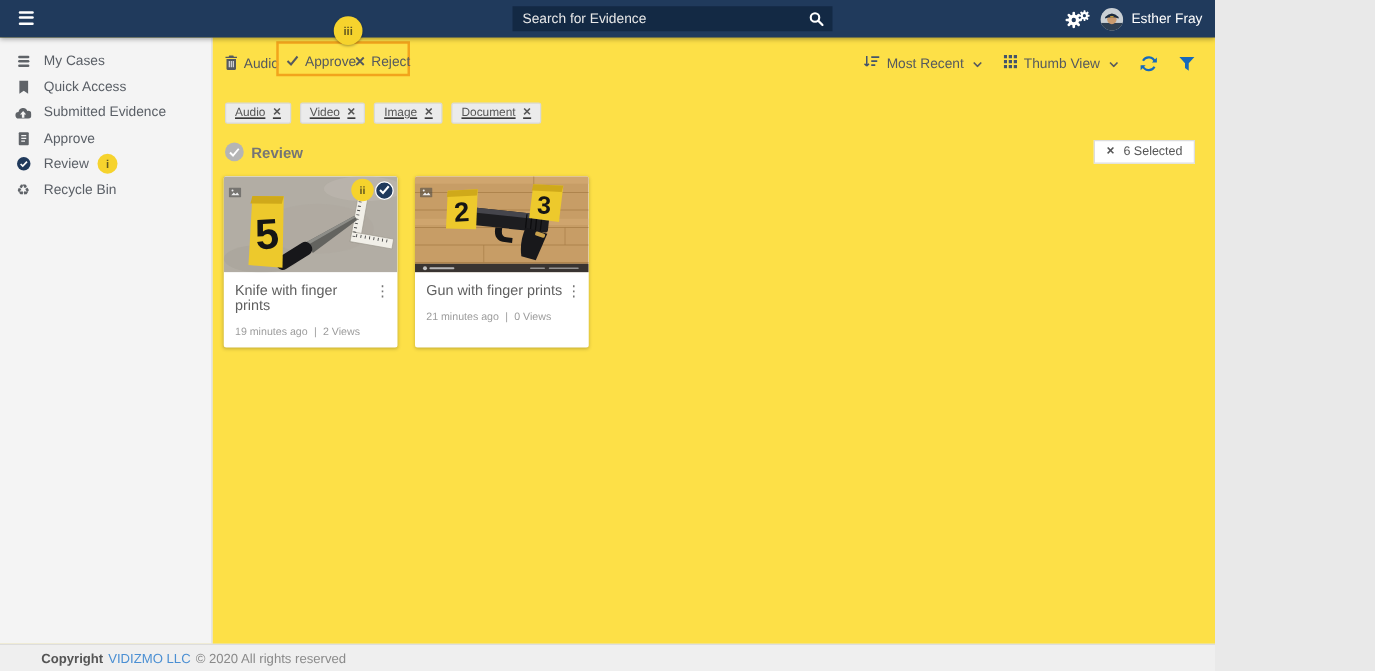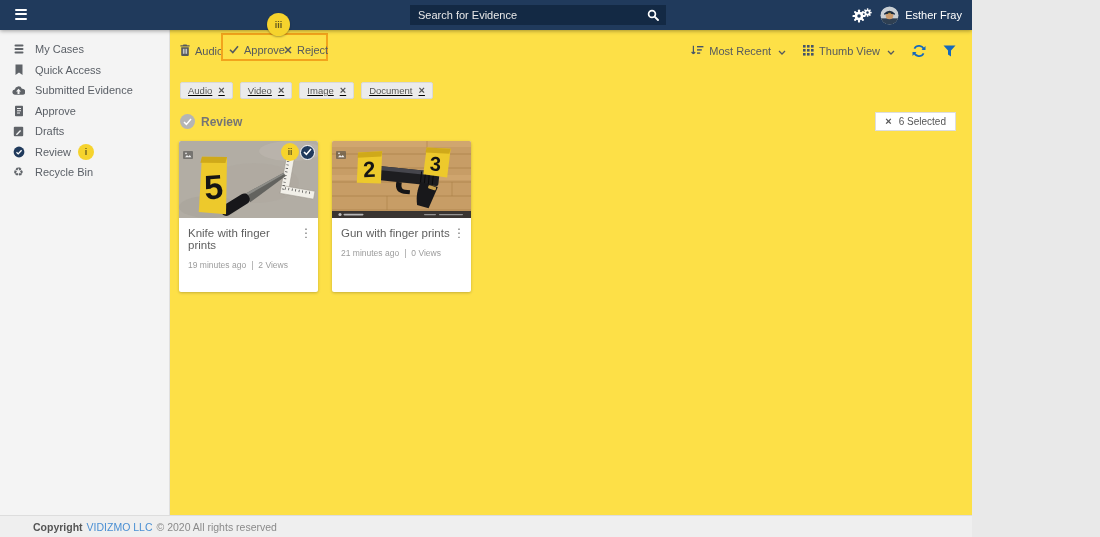--- a/index.html
+++ b/index.html
@@ -63,21 +63,21 @@
   .cards-row{display:flex;gap:14px;padding:10px 0 0 8px;}
   .card{width:139px;background:#fff;border-radius:2px;box-shadow:0 1px 3px rgba(0,0,0,.22);cursor:pointer;}
   .thumb{position:relative;height:77px;overflow:hidden;border-radius:2px 2px 0 0;}
   .thumb svg.photo{display:block;width:139px;height:77px;}
   .type-badge{position:absolute;left:4px;top:4px;}
   .sel-stack{position:absolute;right:3px;top:2px;display:flex;align-items:center;gap:1px;}
   .badge-ii{width:18px;height:18px;border-radius:50%;background:#f6d32d;color:#63591f;font-size:8.5px;
             font-weight:bold;display:flex;align-items:center;justify-content:center;}
   .check-circle{width:15px;height:15px;border-radius:50%;background:#203a5c;display:flex;
                 align-items:center;justify-content:center;border:1px solid #fff;}
-  .card-body{position:relative;padding:9px 9px 22px;}
+  .card-body{position:relative;padding:9px 9px 8px;}
   .card-title{font-size:11.5px;color:#5f5f5f;padding-right:10px;}
   .kebab{position:absolute;right:4px;top:7px;color:#757575;font-size:12px;background:none;border:0;cursor:pointer;line-height:1;padding:2px;}
   .card-meta{margin-top:9px;font-size:8.5px;color:#9c9c9c;display:flex;gap:5px;align-items:center;}
 
   
   .footer{position:absolute;left:0;right:0;bottom:0;height:22px;background:#efefef;border-top:1px solid #ddd;
           display:flex;align-items:center;padding-left:33px;font-size:10.5px;color:#8a8a8a;gap:4px;z-index:6;}
   .footer b{color:#555;}
   .footer a{color:#4a8fd3;text-decoration:none;cursor:pointer;}
 
@@ -182,29 +182,20 @@
       <span>Submitted Evidence</span>
     </div>
     <div class="side-item">
       <span class="ic">
           <svg width="10" height="12" viewBox="0 0 10 12" fill="#5f6368">
             <rect x="1" y="0.8" width="8" height="10.4" rx="0.8"></rect>
             <path d="M3 3h4v1H3zM3 5.2h4v1H3zM3 7.4h3v1H3z" fill="#f4f4f4"></path>
           </svg>
         </span>
       <span>Approve</span>
-    </div>
-    <div class="side-item">
-      <span class="ic">
-          <svg width="11" height="11" viewBox="0 0 11 11" fill="#5f6368">
-            <rect x="0.8" y="0.8" width="9.4" height="9.4" rx="1"></rect>
-            <path d="M3.2 7.9l3.9-3.9 1 1-3.9 3.9H3.2z" fill="#f4f4f4"></path>
-          </svg>
-        </span>
-      <span>Drafts</span>
     </div>
     <div class="side-item">
       <span class="ic">
           <svg width="12" height="12" viewBox="0 0 12 12">
             <circle cx="6" cy="6" r="5.4" fill="#203a5c"></circle>
             <path d="M3.5 6.2 5.2 7.9 8.6 4.3" fill="none" stroke="#fff" stroke-width="1.3"></path>
           </svg>
         </span>
       <span>Review</span>
       <span class="side-badge">i</span>

